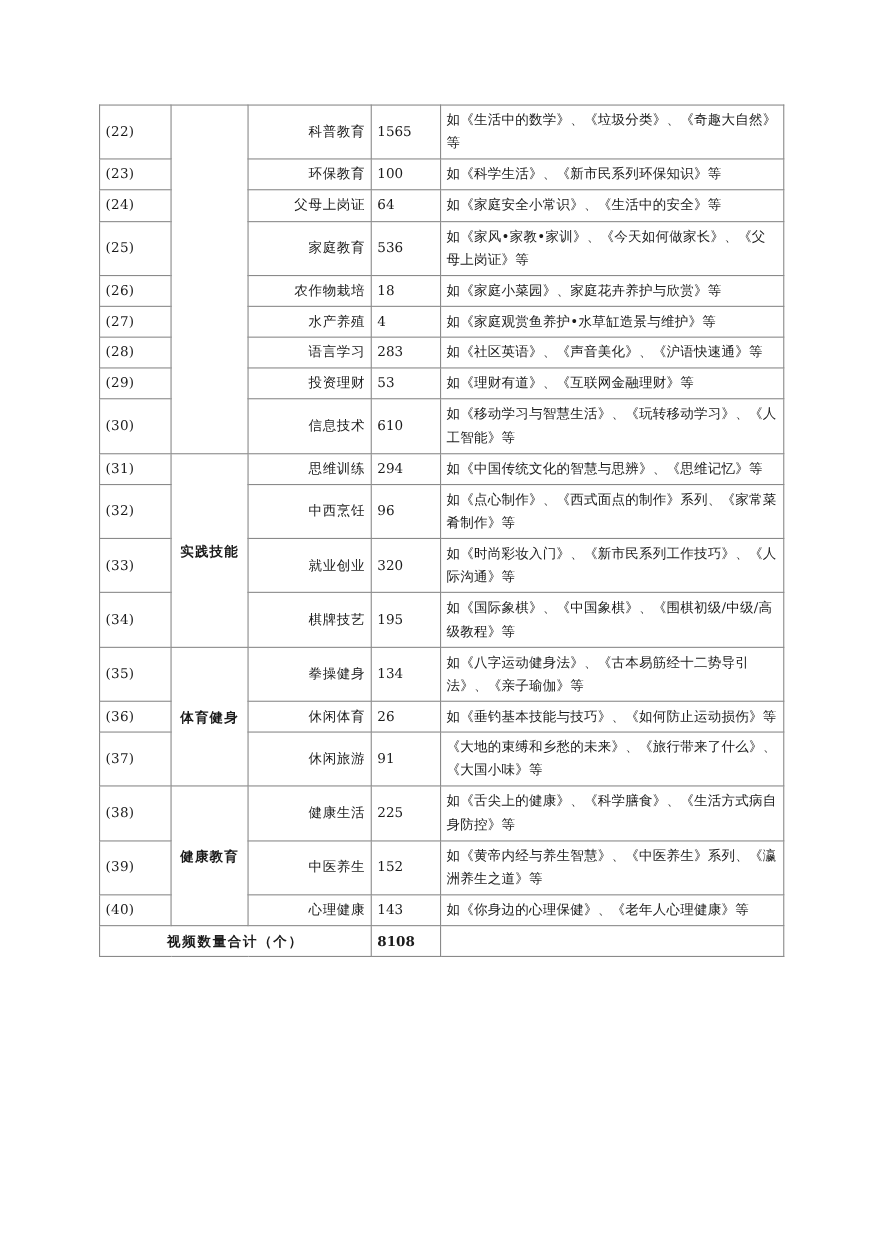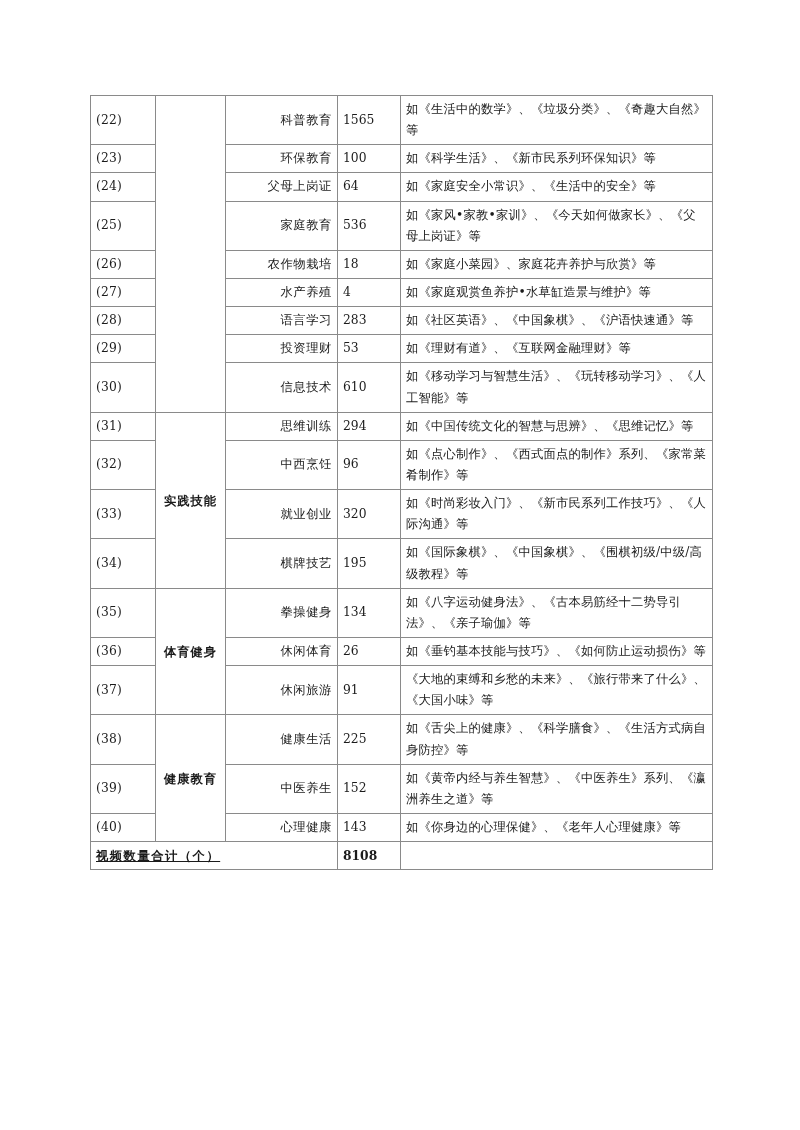--- a/index.html
+++ b/index.html
@@ -75,25 +75,24 @@
     text-align: left;
     padding-left: 7px;
     padding-right: 4px;
     letter-spacing: 0.2px;
     word-break: break-all;
   }
   tr.total td {
     font-weight: 700;
   }
   td.total-label {
-    text-align: left;
+    text-align: center;
     padding-left: 12px;
     letter-spacing: 1.5px;
     font-weight: 700;
-    text-decoration: underline;
   }
   td.total-num {
     font-weight: 700;
   }
   td.total-blank {
     background: #ffffff;
   }
 </style>
 </head>
 <body>
@@ -150,21 +149,21 @@
           <td class="seq">(27)</td>
           <td class="sub">水产养殖</td>
           <td class="num">4</td>
           <td class="desc">如《家庭观赏鱼养护•水草缸造景与维护》等</td>
         </tr>
 
         <tr>
           <td class="seq">(28)</td>
           <td class="sub">语言学习</td>
           <td class="num">283</td>
-          <td class="desc">如《社区英语》、《中国象棋》、《沪语快速通》等</td>
+          <td class="desc">如《社区英语》、《声音美化》、《沪语快速通》等</td>
         </tr>
 
         <tr>
           <td class="seq">(29)</td>
           <td class="sub">投资理财</td>
           <td class="num">53</td>
           <td class="desc">如《理财有道》、《互联网金融理财》等</td>
         </tr>
 
         <tr>

